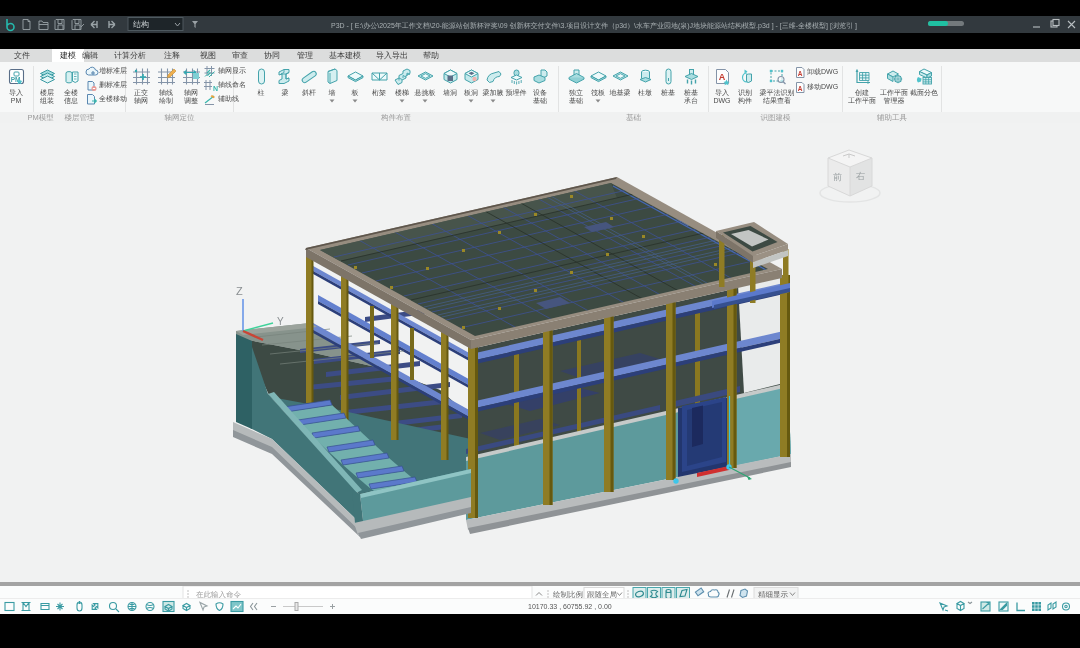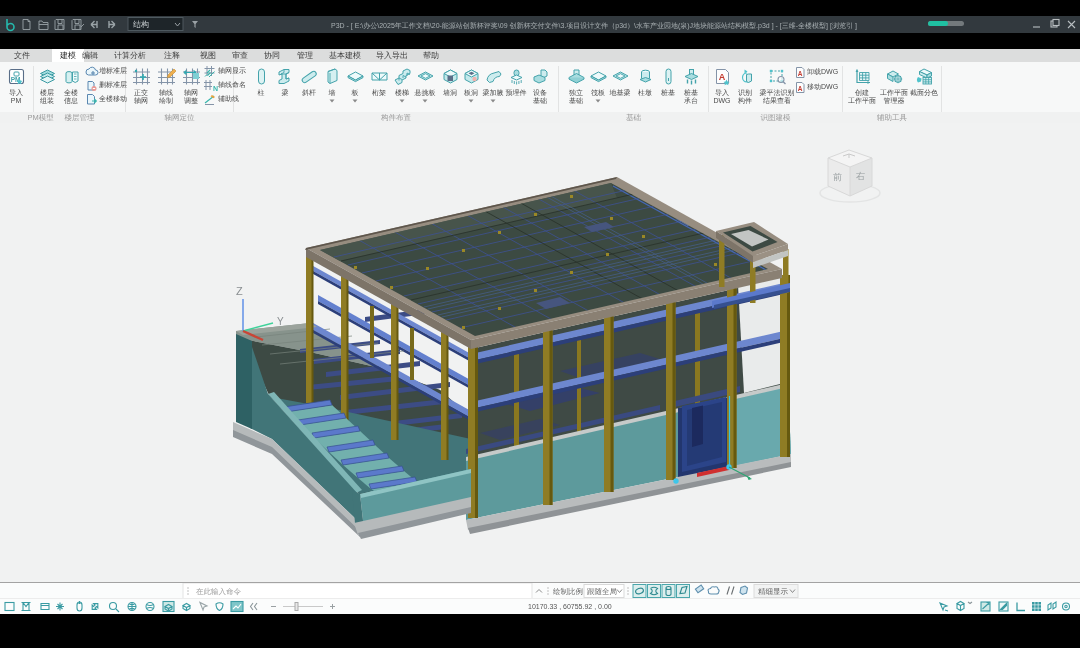--- a/index.html
+++ b/index.html
@@ -26,21 +26,21 @@
     background:#f0f1f1; }
   .glabel { position:absolute; top:1px; font-size:7.5px; color:#9a9a9a;
     text-align:center; white-space:nowrap; }
 
   
   #viewport { position:absolute; left:0; top:123px; width:1080px; height:459px;
     background:#f1f2f2; }
 
   
   #cmdbar { position:absolute; left:0; top:582px; width:1080px; height:16px;
-    background:#fbfcfc; border-top:1px solid #a3a3a3; font-size:7.5px; color:#9a9a9a; }
+    background:#fbfcfc; border-top:4px solid #a3a3a3; font-size:7.5px; color:#9a9a9a; }
   
   #statusbar { position:absolute; left:0; top:598px; width:1080px; height:16px;
     background:#fbfcfc; border-top:1px solid #ececec; }
   #botblack { position:absolute; left:0; top:614px; width:1080px; height:34px; background:#000; }
 </style>
 </head>
 <body>
 <div id="app">
 
   <div id="titlebar">

